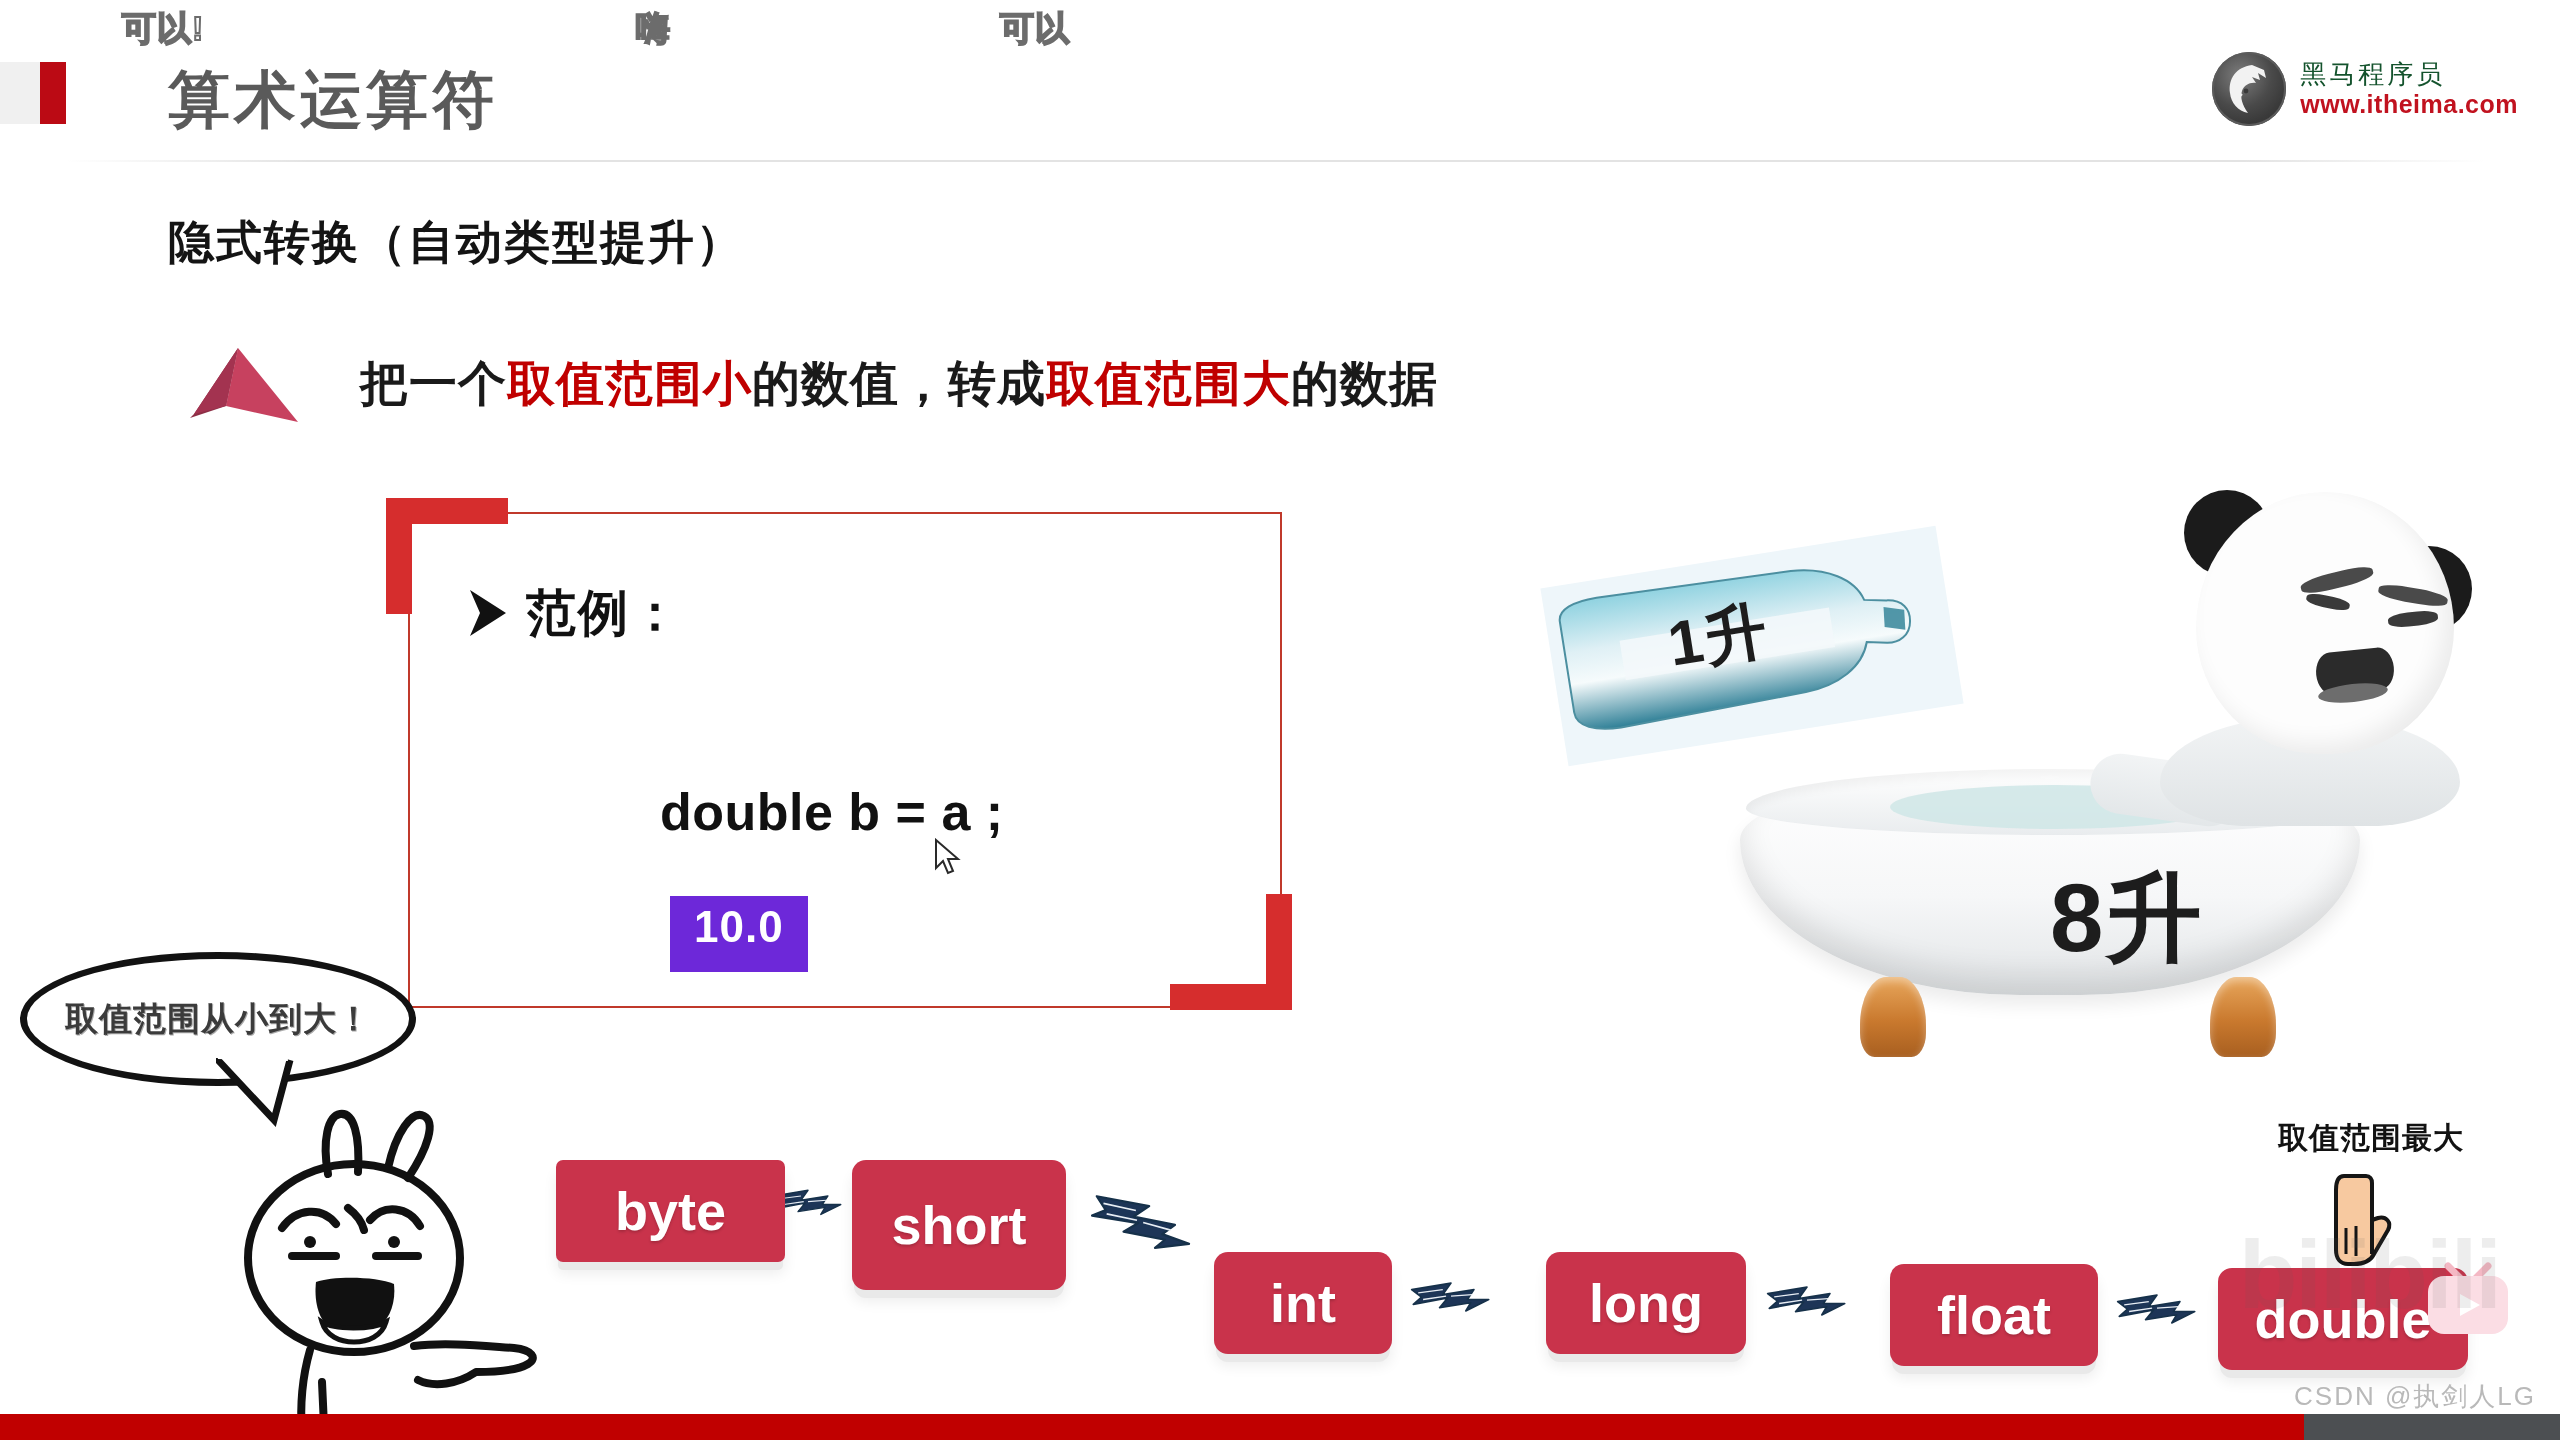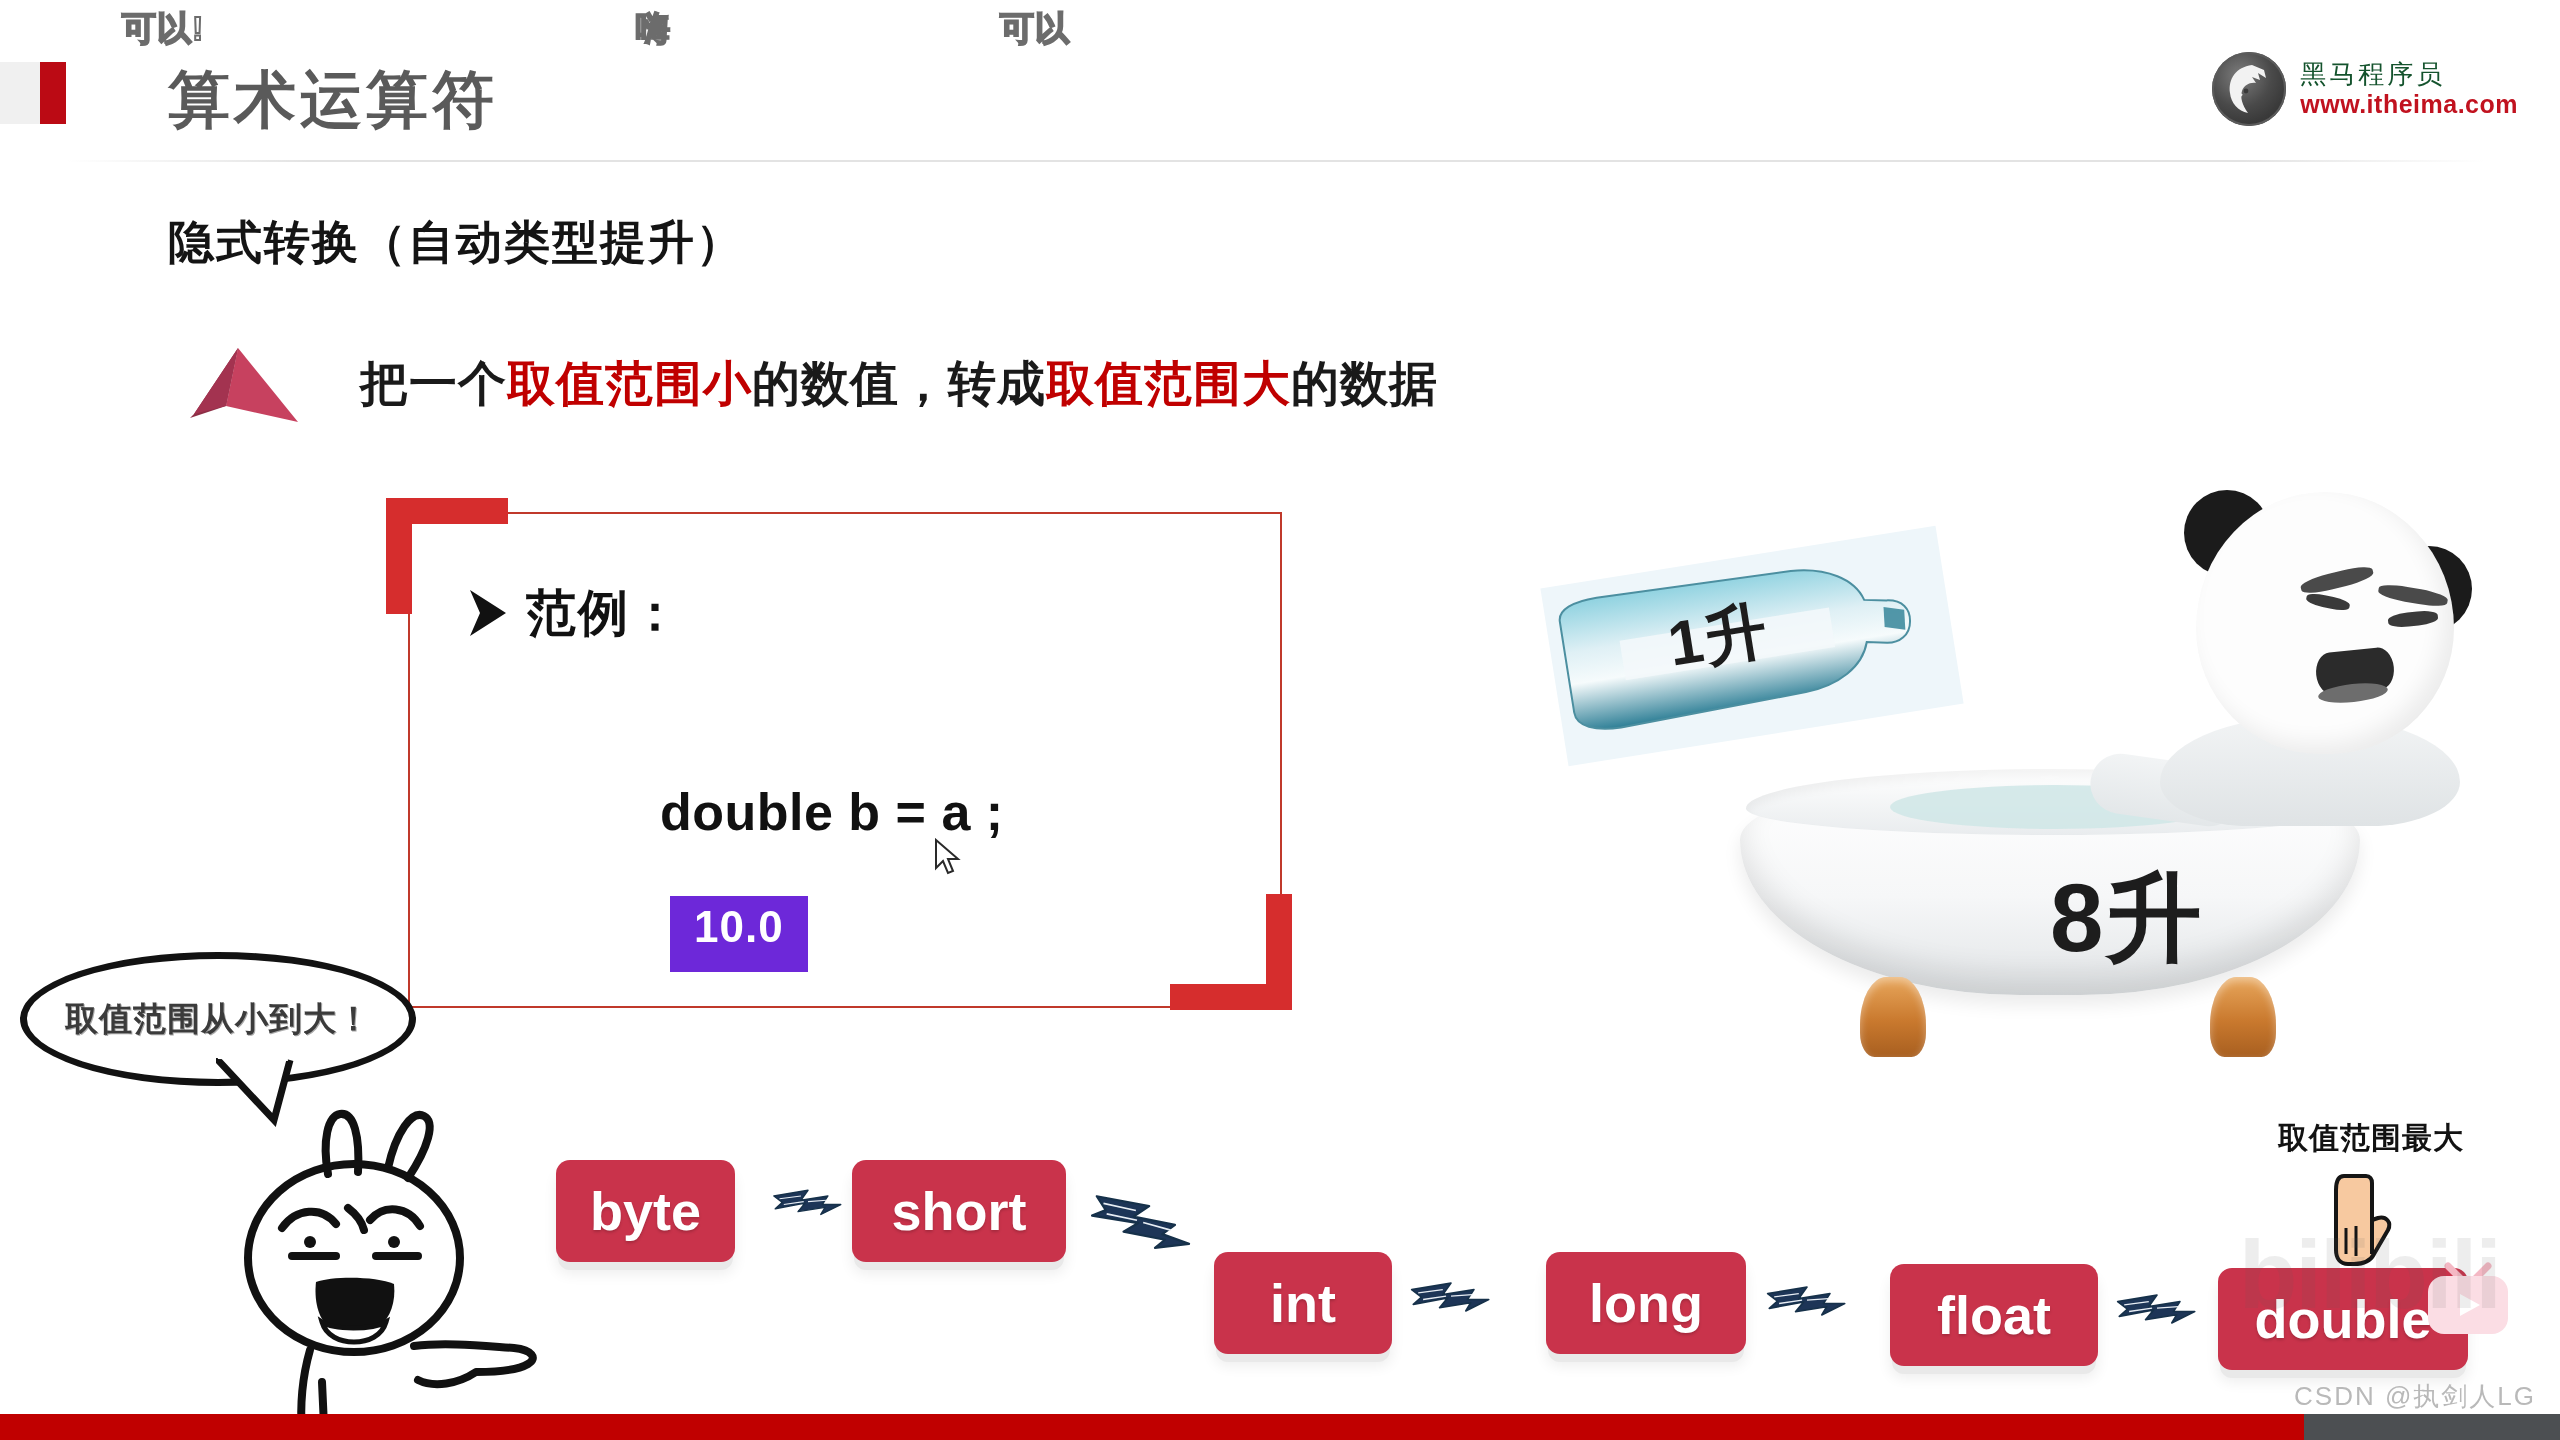--- a/index.html
+++ b/index.html
@@ -304,22 +304,22 @@
           <path d="M10 18 L40 14 M16 26 L44 22 M50 22 L76 20" stroke="#e8eef4" stroke-width="1.6" fill="none"></path>
         </svg></div>
       <div class="arrow-ic" style="left: 1766px; top: 1282px; transform: rotate(0deg);"><svg width="82" height="43" viewBox="0 0 100 52">
           <path d="M2 14 L50 6 L40 20 L78 14 L70 26 L96 26 L68 40 L74 30 L36 36 L46 24 L4 32 L14 23 Z" fill="#1d3557" stroke="#16314a" stroke-width="2" stroke-linejoin="round"></path>
           <path d="M10 18 L40 14 M16 26 L44 22 M50 22 L76 20" stroke="#e8eef4" stroke-width="1.6" fill="none"></path>
         </svg></div>
       <div class="arrow-ic" style="left: 2116px; top: 1290px; transform: rotate(0deg);"><svg width="82" height="43" viewBox="0 0 100 52">
           <path d="M2 14 L50 6 L40 20 L78 14 L70 26 L96 26 L68 40 L74 30 L36 36 L46 24 L4 32 L14 23 Z" fill="#1d3557" stroke="#16314a" stroke-width="2" stroke-linejoin="round"></path>
           <path d="M10 18 L40 14 M16 26 L44 22 M50 22 L76 20" stroke="#e8eef4" stroke-width="1.6" fill="none"></path>
         </svg></div>
-      <div class="chip" style="left: 556px; top: 1160px; width: 179px; height: 102px; font-size: 54px; background: rgb(201, 51, 75);">byte</div>
-      <div class="chip" style="left: 852px; top: 1160px; width: 214px; height: 102px; font-size: 54px; background: rgb(201, 51, 75);">short</div>
+      <div class="chip" style="left: 556px; top: 1160px; width: 229px; height: 102px; font-size: 54px; background: rgb(201, 51, 75); border-radius: 7px;">byte</div>
+      <div class="chip" style="left: 852px; top: 1160px; width: 214px; height: 130px; font-size: 54px; background: rgb(201, 51, 75);">short</div>
       <div class="chip" style="left: 1214px; top: 1252px; width: 178px; height: 102px; font-size: 54px; background: rgb(201, 51, 75);">int</div>
       <div class="chip" style="left: 1546px; top: 1252px; width: 200px; height: 102px; font-size: 54px; background: rgb(201, 51, 75);">long</div>
       <div class="chip" style="left: 1890px; top: 1264px; width: 208px; height: 102px; font-size: 54px; background: rgb(201, 51, 75);">float</div>
       <div class="chip" style="left: 2218px; top: 1268px; width: 250px; height: 102px; font-size: 54px; background: rgb(201, 51, 75);">double</div>
     </div>
 
   <div class="maxlab">取值范围最大</div>
   <div class="hand">
     <svg width="76" height="96" viewBox="0 0 76 96">
       <path d="M22 6 L44 6 C48 6 50 9 50 13 L50 50 L56 48 C64 46 70 52 66 60

